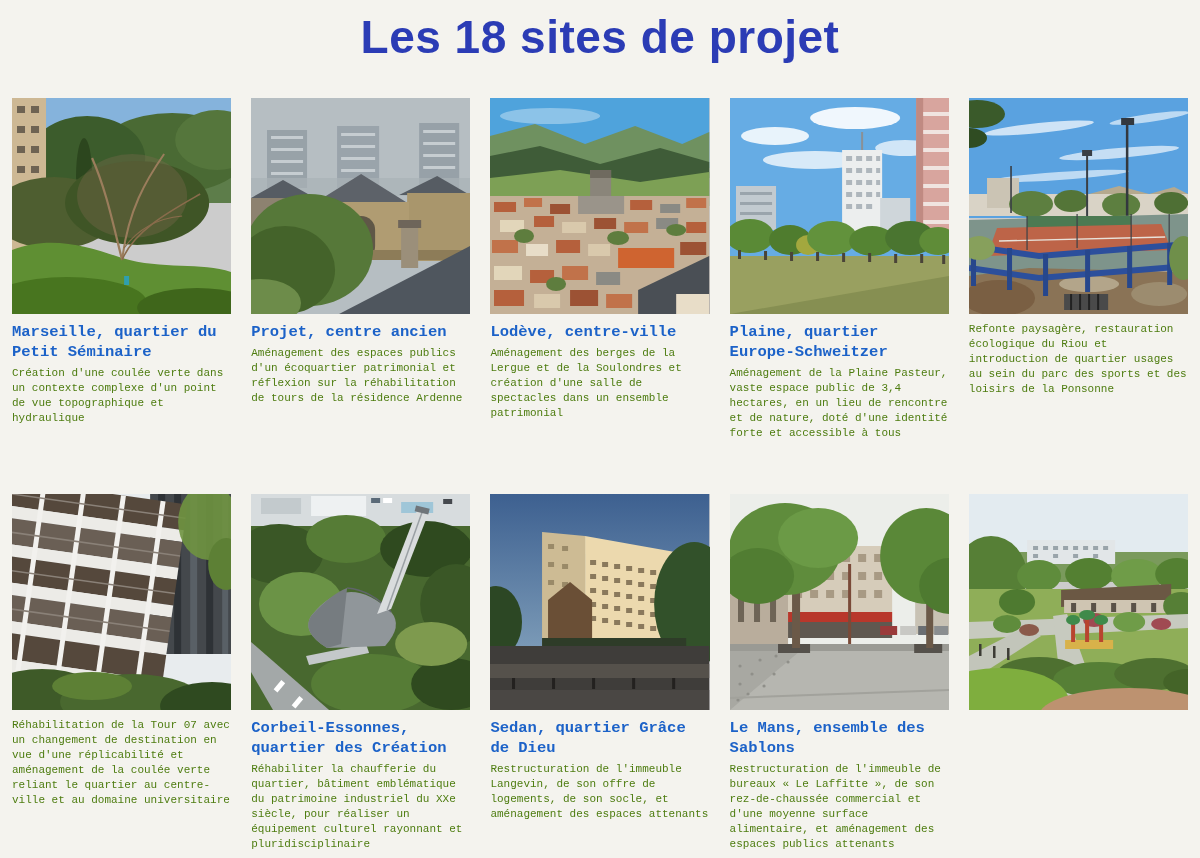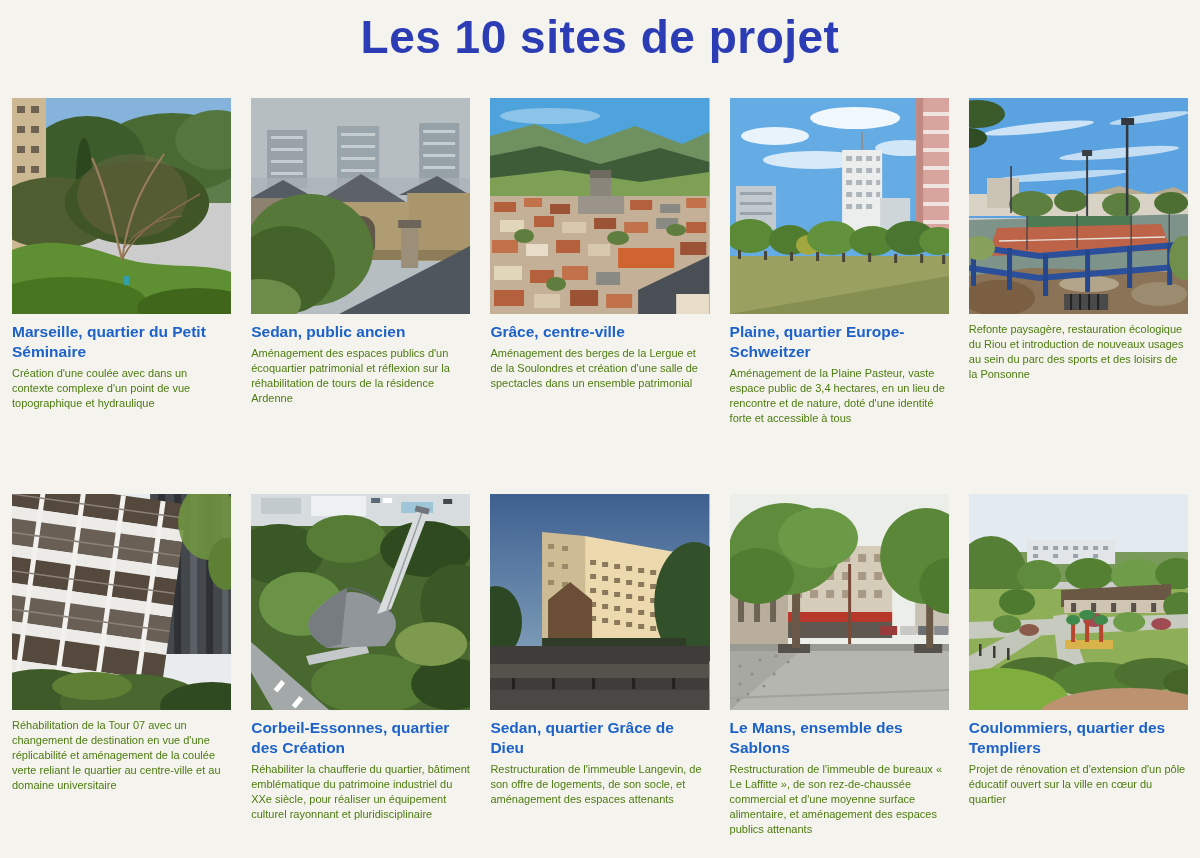--- a/index.html
+++ b/index.html
@@ -20,39 +20,39 @@
     display:grid;
     grid-template-columns:repeat(5,1fr);
     column-gap:20px;
     grid-auto-rows:396px;
     padding:0 12px;
     margin-top:34px;
   }
   figure.card{margin:0;}
   .photo{width:100%;height:216px;overflow:hidden;background:#ccc;}
   .photo svg{display:block;width:100%;height:216px;}
-  figcaption{margin-top:8px;}
+  figcaption{margin-top:8px;font-family:Liberation Mono, monospace;}
   .card-title{
     margin:0 0 4px;
     font-size:15.5px;
     line-height:1.3;
     font-weight:bold;
     color:#1c62c8;
   }
   .card-desc{
     margin:0;
     font-size:11px;
     line-height:1.36;
     color:#4d7c0f;
   }
 </style>
 </head>
 <body>
 
-<h1 class="page-title">Les 10 sites de projet</h1>
+<h1 class="page-title">Les 18 sites de projet</h1>
 
 <div class="cards">
 
   <figure class="card">
     <div class="photo">
       <svg viewBox="0 0 219 216" preserveAspectRatio="none">
         <rect x="0" y="0" width="219" height="80" fill="#85b3dc"></rect>
         <rect x="0" y="45" width="219" height="60" fill="#5d7d4a"></rect>
         <ellipse cx="160" cy="55" rx="75" ry="40" fill="#4a6a34"></ellipse>
         <ellipse cx="205" cy="42" rx="42" ry="30" fill="#55763c"></ellipse>
@@ -79,21 +79,21 @@
         <path d="M110,162 C116,112 134,82 152,56" stroke="#9b7d5c" stroke-width="2" fill="none"></path>
         <path d="M110,162 C122,132 160,112 188,96" stroke="#8a6c4c" stroke-width="1.6" fill="none"></path>
         <path d="M112,150 C128,128 148,120 170,118" stroke="#8a6c4c" stroke-width="1.2" fill="none"></path>
         <ellipse cx="55" cy="205" rx="80" ry="26" fill="#48751f"></ellipse>
         <ellipse cx="185" cy="210" rx="60" ry="20" fill="#3f661b"></ellipse>
         <rect x="112" y="178" width="5" height="9" fill="#2f9fae"></rect>
       </svg>
     </div>
     <figcaption>
       <h2 class="card-title">Marseille, quartier du Petit Séminaire</h2>
-      <p class="card-desc">Création d'une coulée avec dans un contexte complexe d'un point de vue topographique et hydraulique</p>
+      <p class="card-desc">Création d'une coulée verte dans un contexte complexe d'un point de vue topographique et hydraulique</p>
     </figcaption>
   </figure>
 
   <figure class="card">
     <div class="photo">
       <svg viewBox="0 0 219 216" preserveAspectRatio="none">
         <rect x="0" y="0" width="219" height="216" fill="#b6bec2"></rect>
         <rect x="16" y="32" width="40" height="58" fill="#98a2a8"></rect>
         <rect x="86" y="28" width="42" height="62" fill="#9aa4ab"></rect>
         <rect x="168" y="25" width="40" height="65" fill="#97a1a8"></rect>
@@ -120,21 +120,21 @@
         <rect x="55" y="152" width="164" height="10" fill="#8d7c58"></rect>
         <ellipse cx="58" cy="152" rx="64" ry="56" fill="#567839"></ellipse>
         <ellipse cx="34" cy="172" rx="50" ry="44" fill="#44632a"></ellipse>
         <polygon points="88,216 219,148 219,216" fill="#4f565e"></polygon>
         <rect x="150" y="126" width="17" height="44" fill="#9b8f7a"></rect>
         <rect x="147" y="122" width="23" height="8" fill="#6e655a"></rect>
         <ellipse cx="10" cy="205" rx="40" ry="24" fill="#6d8c4a"></ellipse>
       </svg>
     </div>
     <figcaption>
-      <h2 class="card-title">Sedan, public ancien</h2>
+      <h2 class="card-title">Projet, centre ancien</h2>
       <p class="card-desc">Aménagement des espaces publics d'un écoquartier patrimonial et réflexion sur la réhabilitation de tours de la résidence Ardenne</p>
     </figcaption>
   </figure>
 
   <figure class="card">
     <div class="photo">
       <svg viewBox="0 0 219 216" preserveAspectRatio="none">
         <rect x="0" y="0" width="219" height="70" fill="#4fa3dc"></rect>
         <ellipse cx="60" cy="18" rx="50" ry="8" fill="#ffffff" opacity="0.35"></ellipse>
         <polygon points="0,70 0,38 45,26 95,46 145,28 192,46 219,34 219,80 0,80" fill="#6f9160"></polygon>
@@ -173,21 +173,21 @@
           <rect x="116" y="196" width="26" height="14" fill="#c1724a"></rect>
         <polygon points="148,192 219,158 219,216 148,216" fill="#4a4f55"></polygon>
         <rect x="186" y="196" width="33" height="20" fill="#e8ddc8"></rect>
         <ellipse cx="34" cy="138" rx="10" ry="7" fill="#5e7d3e"></ellipse>
           <ellipse cx="128" cy="140" rx="11" ry="7" fill="#5e7d3e"></ellipse>
           <ellipse cx="66" cy="186" rx="10" ry="7" fill="#5e7d3e"></ellipse>
           <ellipse cx="186" cy="132" rx="10" ry="6" fill="#5e7d3e"></ellipse>
       </svg>
     </div>
     <figcaption>
-      <h2 class="card-title">Grâce, centre-ville</h2>
+      <h2 class="card-title">Lodève, centre-ville</h2>
       <p class="card-desc">Aménagement des berges de la Lergue et de la Soulondres et création d'une salle de spectacles dans un ensemble patrimonial</p>
     </figcaption>
   </figure>
 
   <figure class="card">
     <div class="photo">
       <svg viewBox="0 0 219 216" preserveAspectRatio="none">
         <rect x="0" y="0" width="219" height="160" fill="#66ace4"></rect>
         <ellipse cx="45" cy="38" rx="34" ry="9" fill="#ffffff" opacity="0.85"></ellipse>
         <ellipse cx="125" cy="20" rx="45" ry="11" fill="#ffffff" opacity="0.9"></ellipse>
@@ -300,21 +300,21 @@
         <rect x="95" y="196" width="44" height="16" fill="#4a4a4a"></rect>
         <line x1="102" y1="196" x2="102" y2="212" stroke="#222222" stroke-width="2"></line>
         <line x1="111" y1="196" x2="111" y2="212" stroke="#222222" stroke-width="2"></line>
         <line x1="120" y1="196" x2="120" y2="212" stroke="#222222" stroke-width="2"></line>
         <line x1="129" y1="196" x2="129" y2="212" stroke="#222222" stroke-width="2"></line>
         <ellipse cx="214" cy="160" rx="14" ry="22" fill="#6f8f4a"></ellipse>
         <ellipse cx="10" cy="150" rx="16" ry="12" fill="#87a05c"></ellipse>
       </svg>
     </div>
     <figcaption>
-      <p class="card-desc">Refonte paysagère, restauration écologique du Riou et introduction de nouveaux usages au sein du parc des sports et des loisirs de la Ponsonne</p>
+      <p class="card-desc">Refonte paysagère, restauration écologique du Riou et introduction de quartier usages au sein du parc des sports et des loisirs de la Ponsonne</p>
     </figcaption>
   </figure>
 
   <figure class="card">
     <div class="photo">
       <svg viewBox="0 0 219 216" preserveAspectRatio="none">
         <rect x="0" y="0" width="219" height="216" fill="#e8ecee"></rect>
         <rect x="138" y="0" width="81" height="160" fill="#44484c"></rect>
         <rect x="146" y="0" width="7" height="160" fill="#2e3236"></rect>
           <rect x="162" y="0" width="7" height="160" fill="#2e3236"></rect>
@@ -587,19 +587,15 @@
         <ellipse cx="130" cy="186" rx="46" ry="18" fill="#567f36"></ellipse>
         <ellipse cx="185" cy="180" rx="40" ry="16" fill="#4e7030"></ellipse>
         <ellipse cx="218" cy="188" rx="24" ry="13" fill="#446428"></ellipse>
         <ellipse cx="30" cy="208" rx="70" ry="34" fill="#7fae3e"></ellipse>
         <ellipse cx="160" cy="222" rx="90" ry="28" fill="#bd9270"></ellipse>
         <rect x="10" y="150" width="2.5" height="12" fill="#3c3c34"></rect>
           <rect x="24" y="152" width="2.5" height="12" fill="#3c3c34"></rect>
           <rect x="38" y="154" width="2.5" height="12" fill="#3c3c34"></rect>
       </svg>
     </div>
-    <figcaption>
-      <h2 class="card-title">Coulommiers, quartier des Templiers</h2>
-      <p class="card-desc">Projet de rénovation et d'extension d'un pôle éducatif ouvert sur la ville en cœur du quartier</p>
-    </figcaption>
   </figure>
 
 </div>
 
 </body></html>

